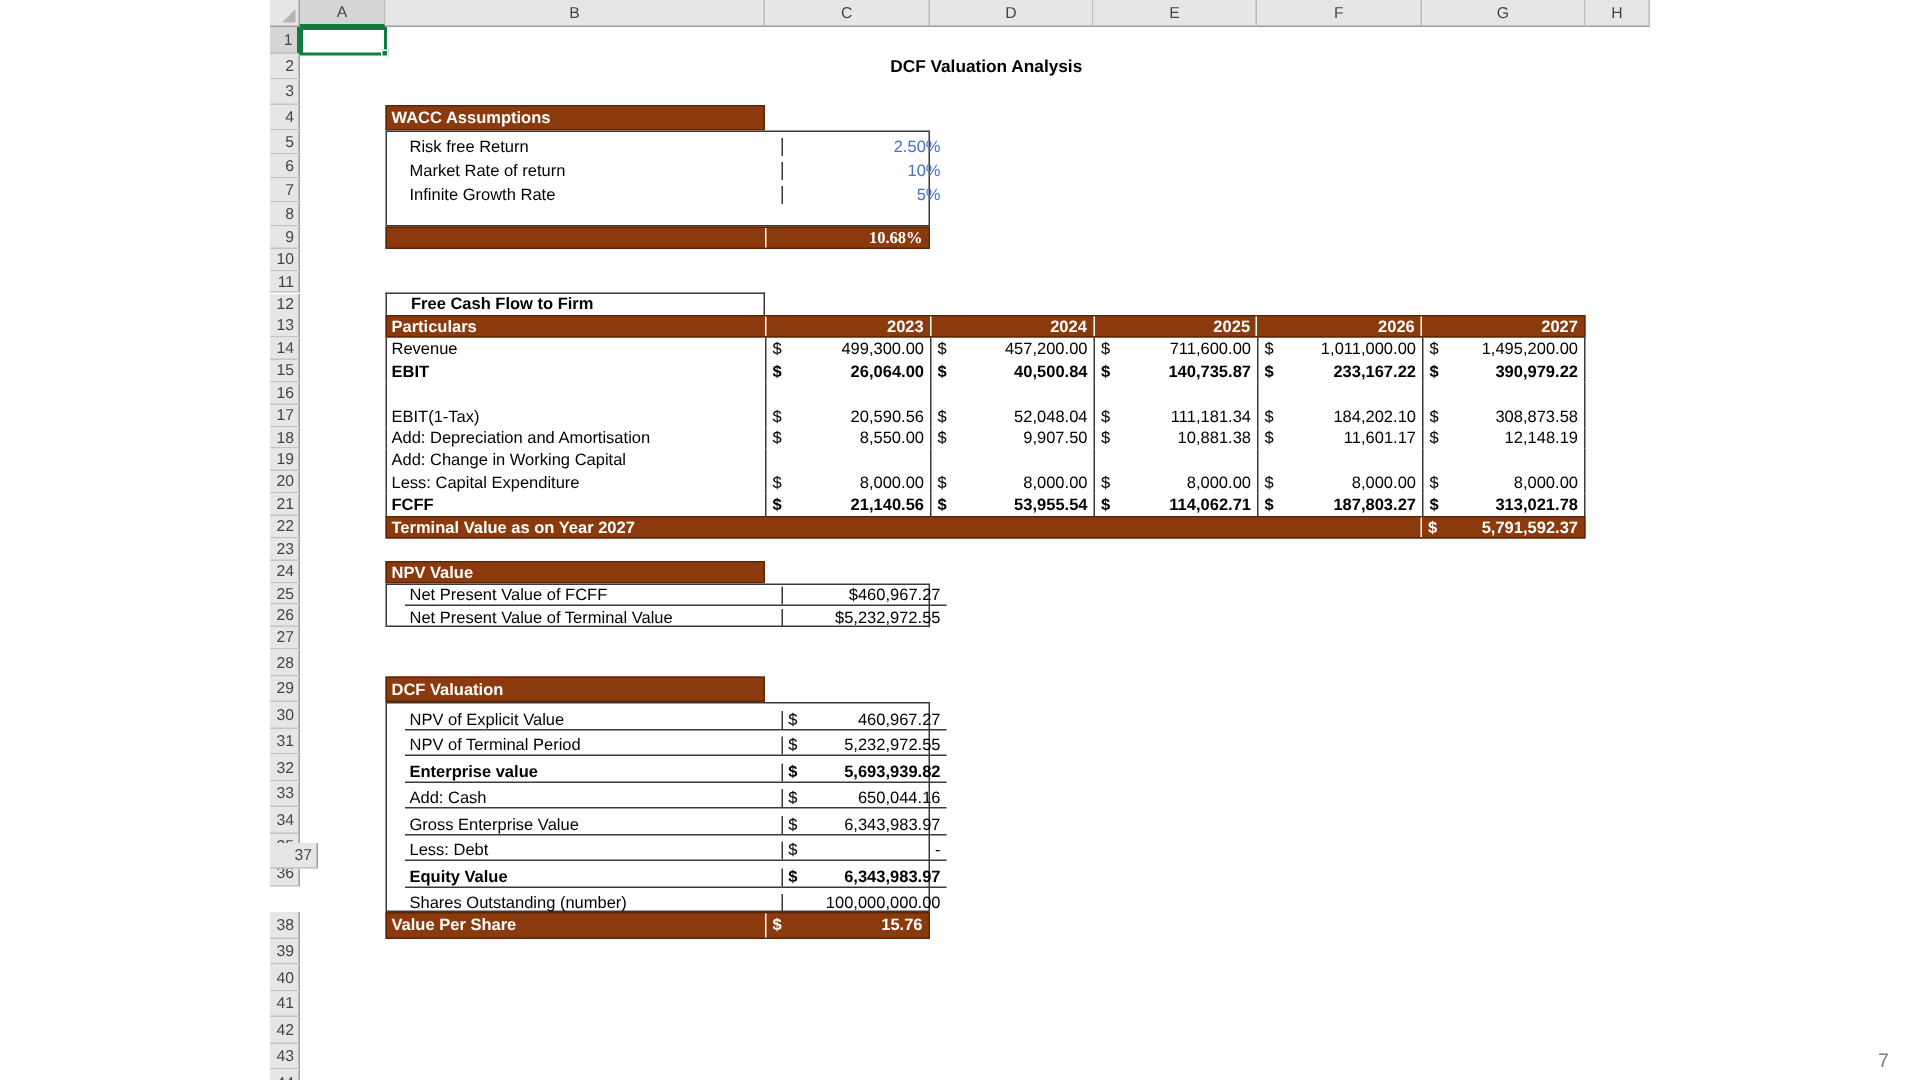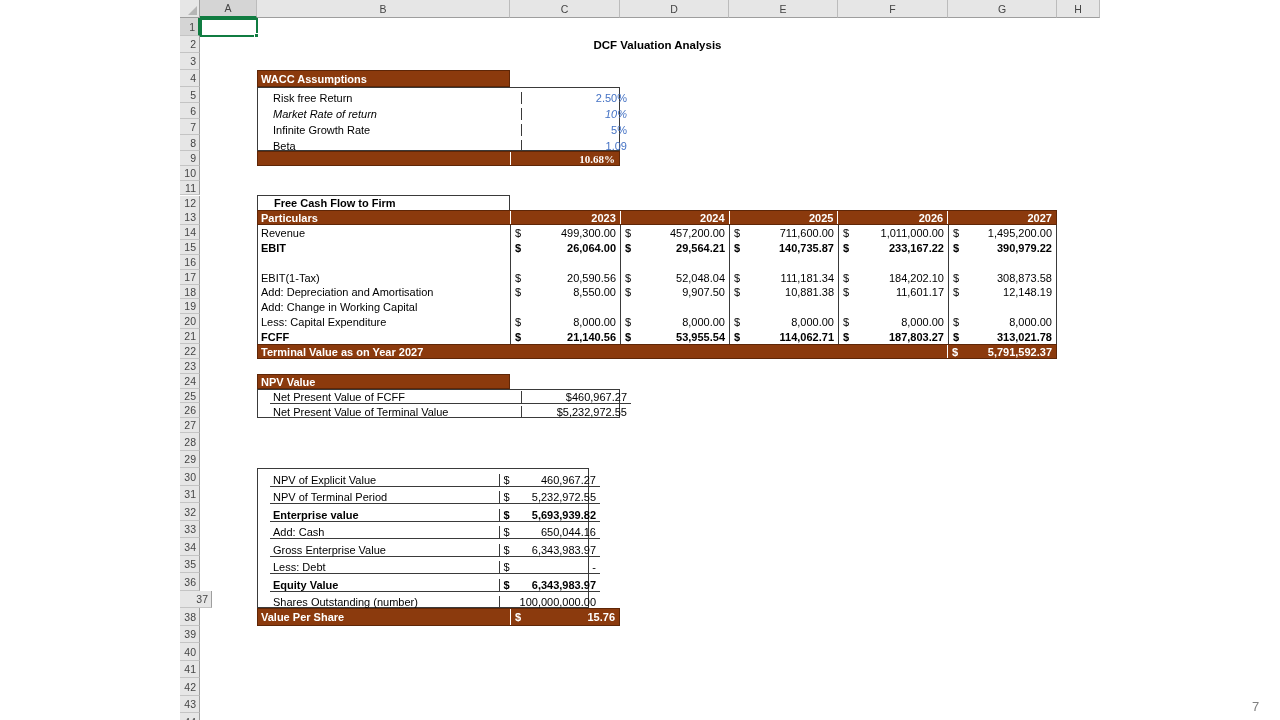--- a/index.html
+++ b/index.html
@@ -105,21 +105,21 @@
       <div class="row-hdr" style="top: 418px; height: 15px;">27</div>
       <div class="row-hdr" style="top: 433px; height: 18px;">28</div>
       <div class="row-hdr" style="top: 451px; height: 17px;">29</div>
       <div class="row-hdr" style="top: 468px; height: 18px;">30</div>
       <div class="row-hdr" style="top: 486px; height: 17px;">31</div>
       <div class="row-hdr" style="top: 503px; height: 18px;">32</div>
       <div class="row-hdr" style="top: 521px; height: 17px;">33</div>
       <div class="row-hdr" style="top: 538px; height: 18px;">34</div>
       <div class="row-hdr" style="top: 556px; height: 17px;">35</div>
       <div class="row-hdr" style="top: 573px; height: 18px;">36</div>
-      <div class="row-hdr" style="top: 591px; height: 17px; padding-left: 28px;">37</div>
+      <div class="row-hdr" style="top: 562px; height: 17px; padding-left: 28px;">37</div>
       <div class="row-hdr" style="top: 608px; height: 18px;">38</div>
       <div class="row-hdr" style="top: 626px; height: 17px;">39</div>
       <div class="row-hdr" style="top: 643px; height: 18px;">40</div>
       <div class="row-hdr" style="top: 661px; height: 17px;">41</div>
       <div class="row-hdr" style="top: 678px; height: 18px;">42</div>
       <div class="row-hdr" style="top: 696px; height: 17px;">43</div>
       <div class="row-hdr" style="top: 713px; height: 18px;">44</div>
     </div>
   <div class="corner">
       <div class="tri"></div>
@@ -131,31 +131,27 @@
   <div class="abs brown" style="left:257px;top:70px;width:253px;height:17px;">
     <span class="lbl">WACC Assumptions</span>
   </div>
 
   <div class="abs celltxt title" style="left:510px;top:36px;width:295px;height:17px;">DCF Valuation Analysis</div>
   <div class="tbody" style="left:257px;top:87px;width:363px;height:64px;">
     <div class="trow" style="top:0;height:16px;">
       <div class="lab vdiv">Risk free Return</div>
       <div class="val blue">2.50%</div>
     </div>
-    <div class="trow" style="top:16px;height:16px;font-style:italic;">
+    <div class="trow" style="top:16px;height:16px;">
       <div class="lab vdiv">Market Rate of return</div>
       <div class="val blue">10%</div>
     </div>
     <div class="trow" style="top:32px;height:16px;">
       <div class="lab vdiv">Infinite Growth Rate</div>
       <div class="val blue">5%</div>
-    </div>
-    <div class="trow" style="top:48px;height:16px;">
-      <div class="lab vdiv">Beta</div>
-      <div class="val blue">1.09</div>
     </div>
   </div>
   <div class="abs brown" style="left:257px;top:151px;width:363px;height:15px;">
     <span class="lbl" style="width:252px;flex:none;margin-top:40px;">Discount Rate</span>
     <span class="ycell" style="flex:1;font-family:Liberation Serif, serif;">10.68%</span>
   </div>
 
   <div class="abs celltxt b" style="left:257px;top:195px;width:253px;height:15px;padding-left:16px;border:1px solid #3a3a3a;border-bottom:none;">Free Cash Flow to Firm</div>
 
   <div class="abs brown" style="left:257px;top:210px;width:800px;height:15px;">
@@ -192,21 +188,21 @@
   </div>
 
   <div class="fcff-row b" style="top:240px;height:15px;">
     <div class="flab b">EBIT</div>
     <div class="fmoney money w110">
         <span>$</span>
         <span>26,064.00</span>
       </div>
     <div class="fmoney money w109">
         <span>$</span>
-        <span>29,564.21</span>
+        <span>40,500.84</span>
       </div>
     <div class="fmoney money w109">
         <span>$</span>
         <span>140,735.87</span>
       </div>
     <div class="fmoney money w110">
         <span>$</span>
         <span>233,167.22</span>
       </div>
     <div class="fmoney money w109 last">
@@ -344,21 +340,24 @@
     <div class="trow hline" style="top:0;height:14px;">
       <div class="lab vdiv">Net Present Value of FCFF</div>
       <div class="val">$460,967.27</div>
     </div>
     <div class="trow" style="top:14px;height:14px;">
       <div class="lab vdiv">Net Present Value of Terminal Value</div>
       <div class="val">$5,232,972.55</div>
     </div>
   </div>
 
-  <div class="tbody" style="left:257px;top:468px;width:332px;height:140px;">
+  <div class="abs brown" style="left:257px;top:451px;width:253px;height:17px;">
+    <span class="lbl">DCF Valuation</span>
+  </div>
+  <div class="tbody" style="left:257px;top:468px;width:363px;height:140px;">
     <div class="trow hline" style="top:0;height:18px;">
       <div class="lab vdiv">NPV of Explicit Value</div>
       <div class="money w110">
           <span>$</span>
           <span>460,967.27</span>
         </div>
     </div>
     <div class="trow hline" style="top:18px;height:17px;">
       <div class="lab vdiv">NPV of Terminal Period</div>
       <div class="money w110">

